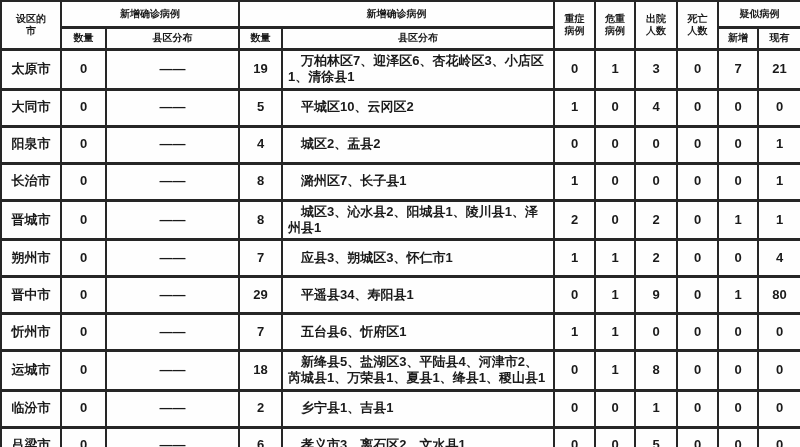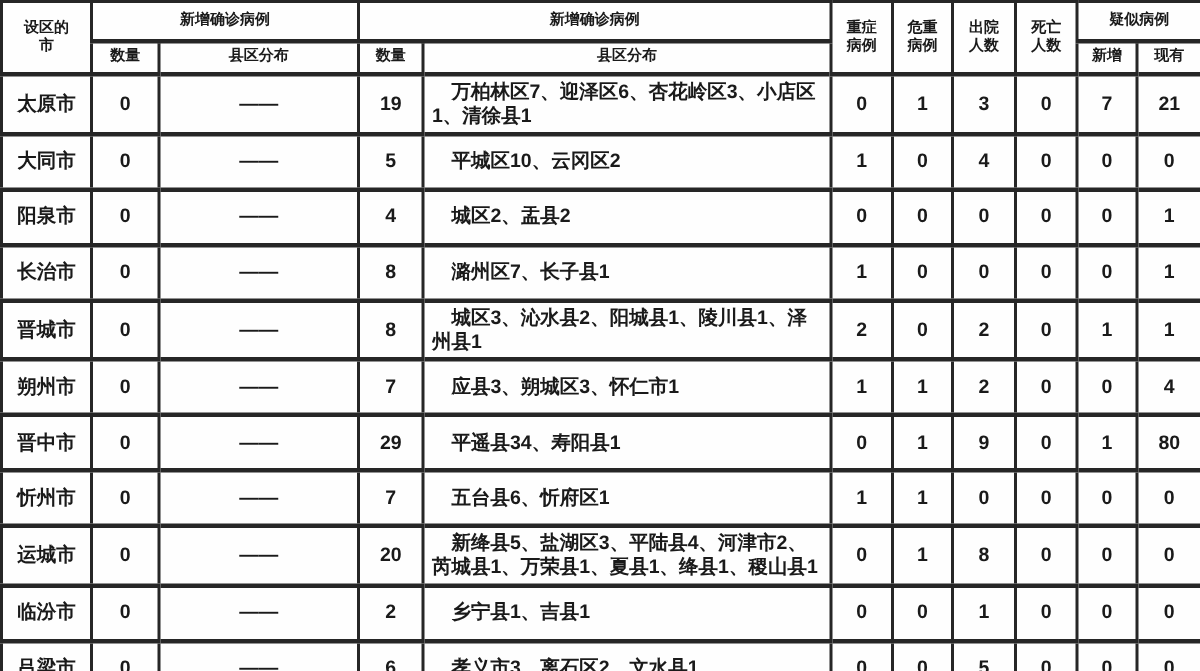--- a/index.html
+++ b/index.html
@@ -199,21 +199,21 @@
     <td>1</td>
     <td>0</td>
     <td>0</td>
     <td>0</td>
     <td>0</td>
   </tr>
       <tr>
     <td>运城市</td>
     <td>0</td>
     <td>——</td>
-    <td>20</td>
+    <td>18</td>
     <td class="dist-left">新绛县5、盐湖区3、平陆县4、河津市2、芮城县1、万荣县1、夏县1、绛县1、稷山县1</td>
     <td>0</td>
     <td>1</td>
     <td>8</td>
     <td>0</td>
     <td>0</td>
     <td>0</td>
   </tr>
       <tr>
     <td>临汾市</td>

